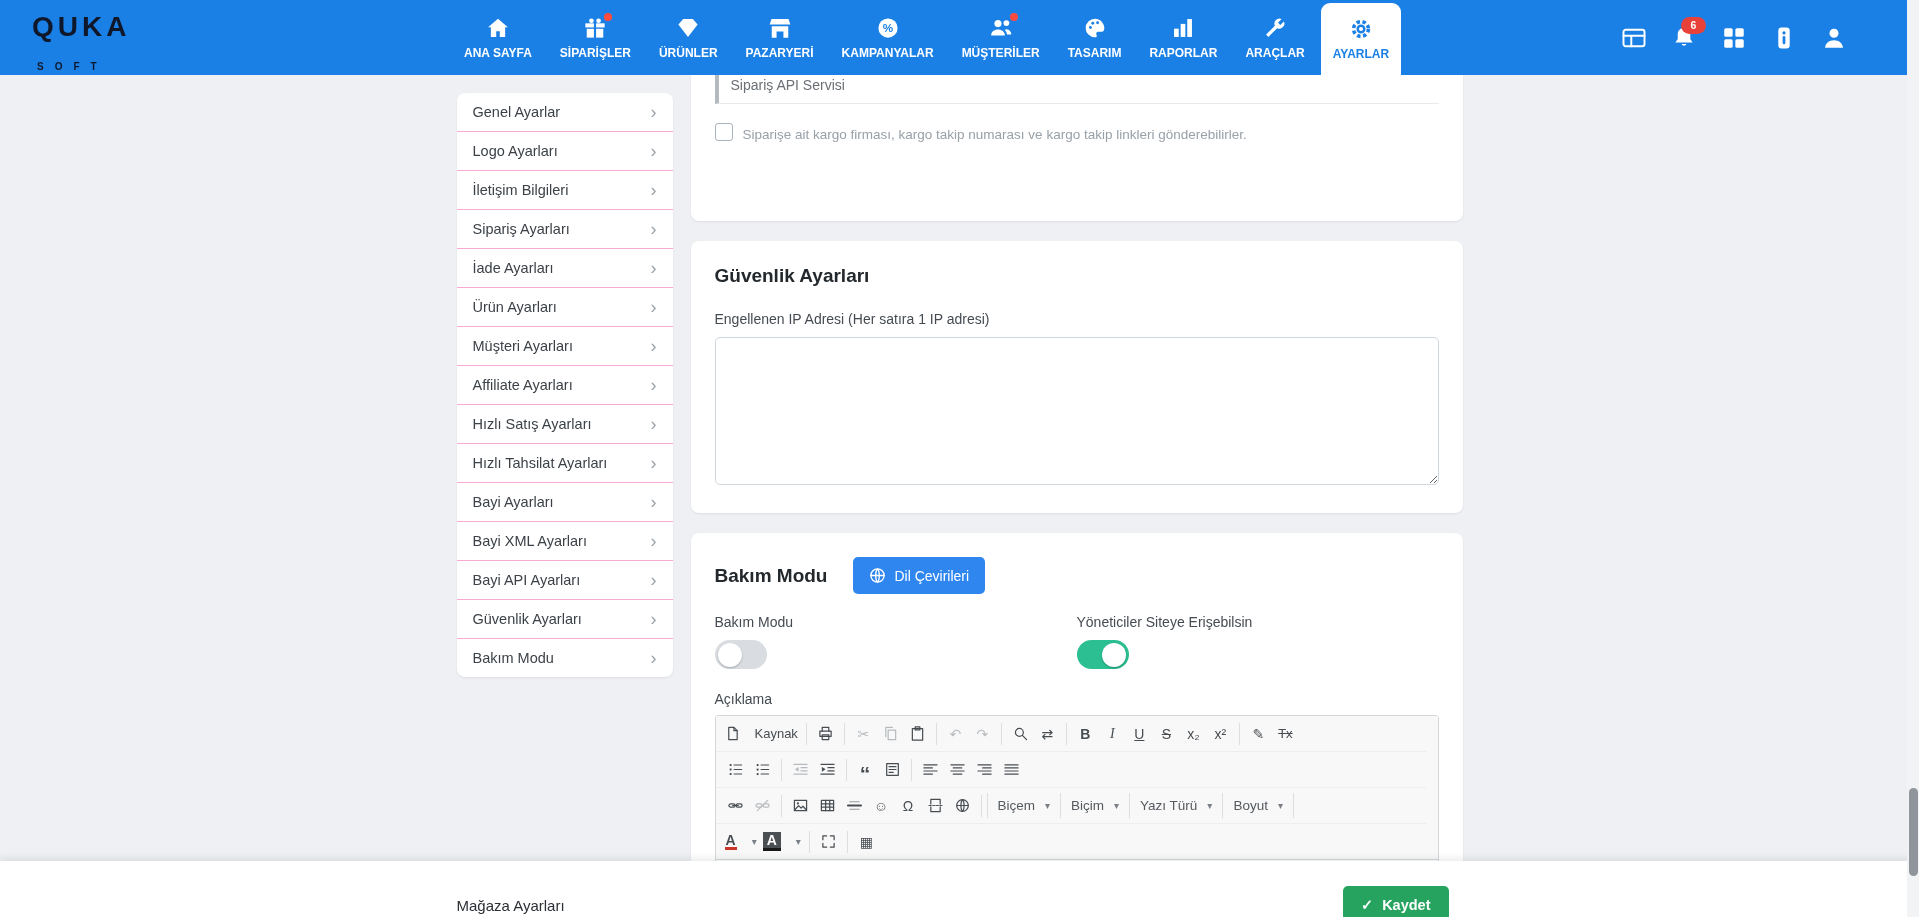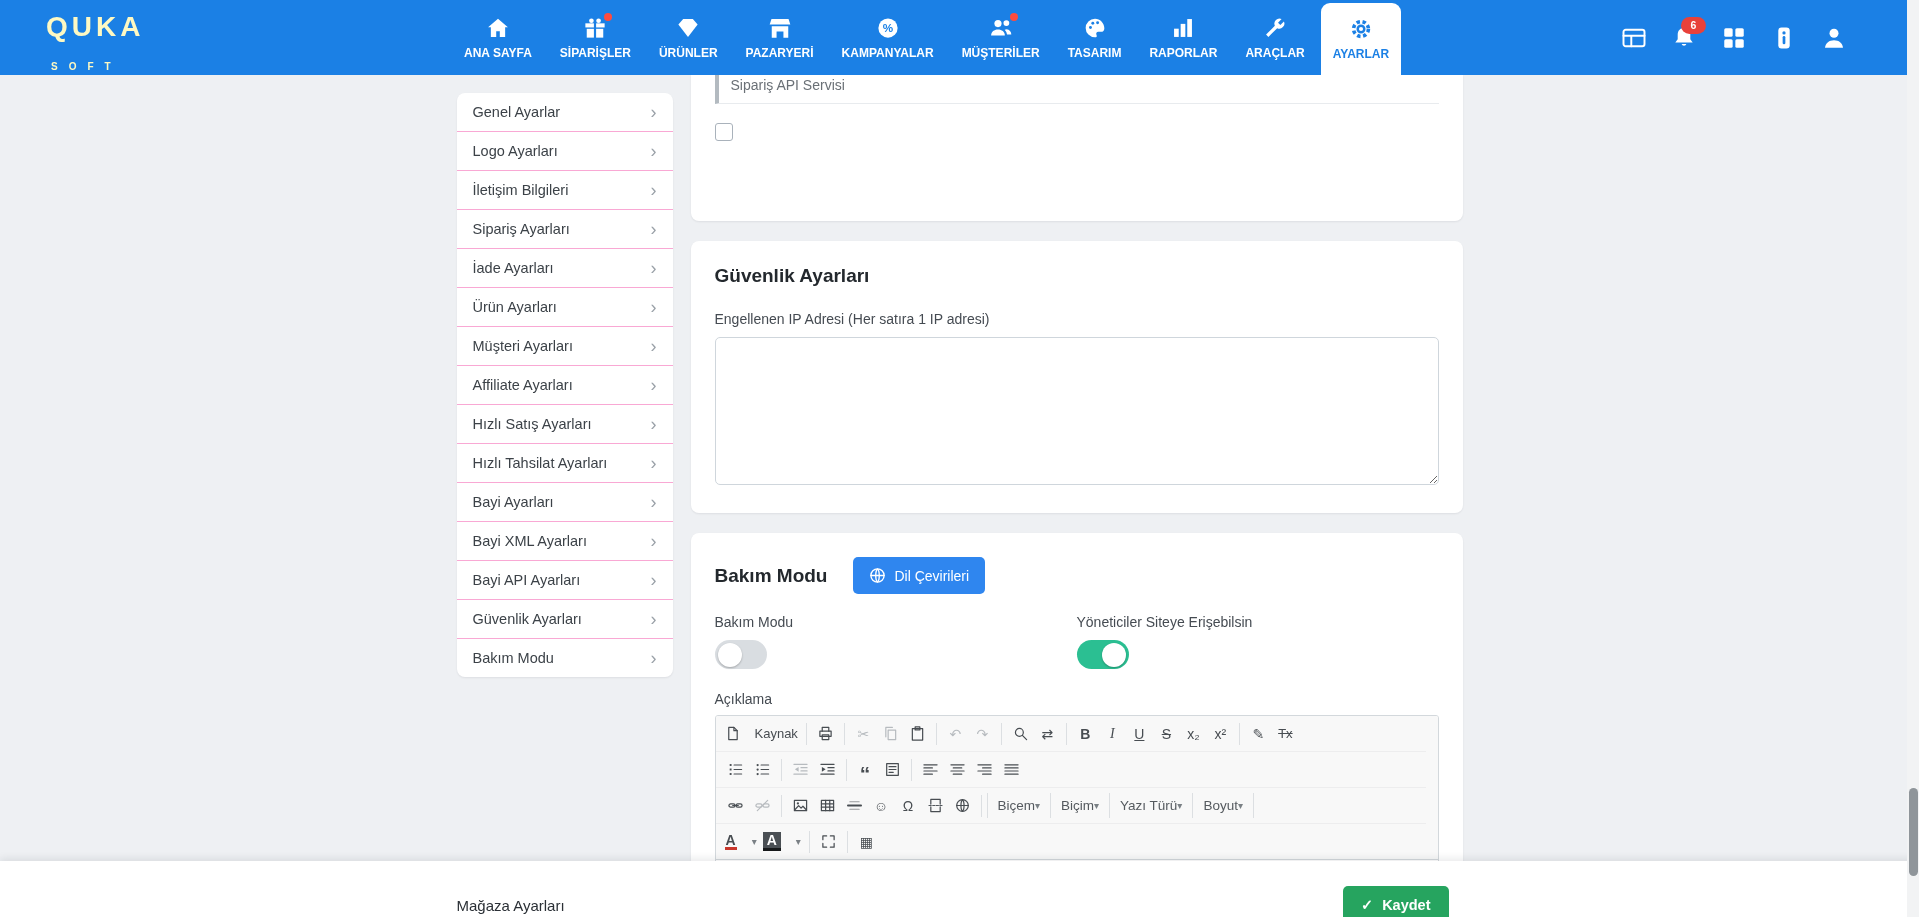--- a/index.html
+++ b/index.html
@@ -1,20 +1,20 @@
 <!DOCTYPE html>
 <html><head>
 <meta charset="utf-8">
 <style>
   html,body{margin:0;padding:0}
   body{width:1919px;height:917px;overflow:hidden;position:relative;background:#eef0f3;
        font-family:"Liberation Sans", sans-serif;color:#333}
   
   .topnav{height:75px;background:#1b80e5;position:relative;z-index:5}
-  .brand{position:absolute;left:46px;top:13px;color:#fef9c3;cursor:pointer}
+  .brand{position:absolute;left:32px;top:13px;color:#0f172a;cursor:pointer}
   .brand-main{font-size:28px;font-weight:700;letter-spacing:4px;line-height:1}
   .brand-sub{font-size:10px;letter-spacing:11px;margin-top:20px;padding-left:5px;font-weight:600}
   .nav-center{position:absolute;left:452px;top:0;height:100%;display:flex;align-items:stretch;gap:4px}
   .nav-item{display:flex;flex-direction:column;align-items:center;justify-content:center;gap:6px;
             padding:0 12px;color:#fff;cursor:pointer;position:relative}
   .nav-item .nav-label{font-size:12px;font-weight:700;white-space:nowrap}
   .nav-item.active{background:#fff;color:#1b80e5;border-radius:9px 9px 0 0;margin-top:3px}
   .nav-ico{width:24px;height:24px;position:relative;display:flex;align-items:center;justify-content:center}
   .nav-ico svg{width:22px;height:22px}
   .nav-dot{position:absolute;top:-3px;right:-5px;width:8px;height:8px;border-radius:50%;background:#ff4b3e}
@@ -72,21 +72,21 @@
   .tb.dim{color:#b7bbbf}
   .tb.bold{font-weight:800}
   .tb.italic{font-style:italic;font-family:"Liberation Serif",serif}
   .tb.underline{text-decoration:underline}
   .tb.strike{text-decoration:line-through}
   .tb.rmf{text-decoration:line-through;font-size:13px}
   .tb.quo{font-size:21px;line-height:.2;padding-top:9px;font-weight:700}
   .src-label{font-size:13px}
   .tb-sep{width:1px;height:22px;background:#dcdfe2;margin:0 5px}
   .tb-break{flex-basis:100%;height:0;border-bottom:1px solid #ededee;margin:2px -6px}
-  .tb-select{display:flex;align-items:center;padding:0 10px;height:25px;font-size:13.5px;color:#555a5f;
+  .tb-select{display:flex;align-items:center;gap:10px;padding:0 10px;height:25px;font-size:13.5px;color:#555a5f;
              cursor:pointer;border-right:1px solid #dcdfe2}
   .tb-select:first-of-type{border-left:1px solid #dcdfe2}
   .caret{font-size:10px;color:#7a8085}
   .colA{font-weight:700;line-height:1}
   .colA.tc{border-bottom:3px solid #c9372c;padding:0 1px}
   .colA.bg{background:#4a4f54;color:#fff;padding:1px 4px;border-bottom:3px solid #16181a}
   .si{fill:none;stroke:currentColor;stroke-width:1.3;stroke-linecap:round;stroke-linejoin:round}
   .editor-body{height:140px;background:#fff}
   
   .footerbar{position:absolute;left:0;right:0;top:861px;height:56px;background:#fff;
@@ -332,20 +332,21 @@
       </div>
   </div>
 
   <div class="content">
 
     <div class="card cut-top">
       <div class="api-item">Sipariş API Servisi</div>
       <div class="check-row">
         <span class="checkbox"></span>
         <div>
+          <div class="check-help">Siparişe ait kargo firması, kargo takip numarası ve kargo takip linkleri gönderebilirler.</div>
         </div>
       </div>
     </div>
 
     <div class="card pad security">
       <div class="card-title">Güvenlik Ayarları</div>
       <label class="field-label">Engellenen IP Adresi (Her satıra 1 IP adresi)</label>
       <textarea class="ip-area" style=""></textarea>
     </div>
 

